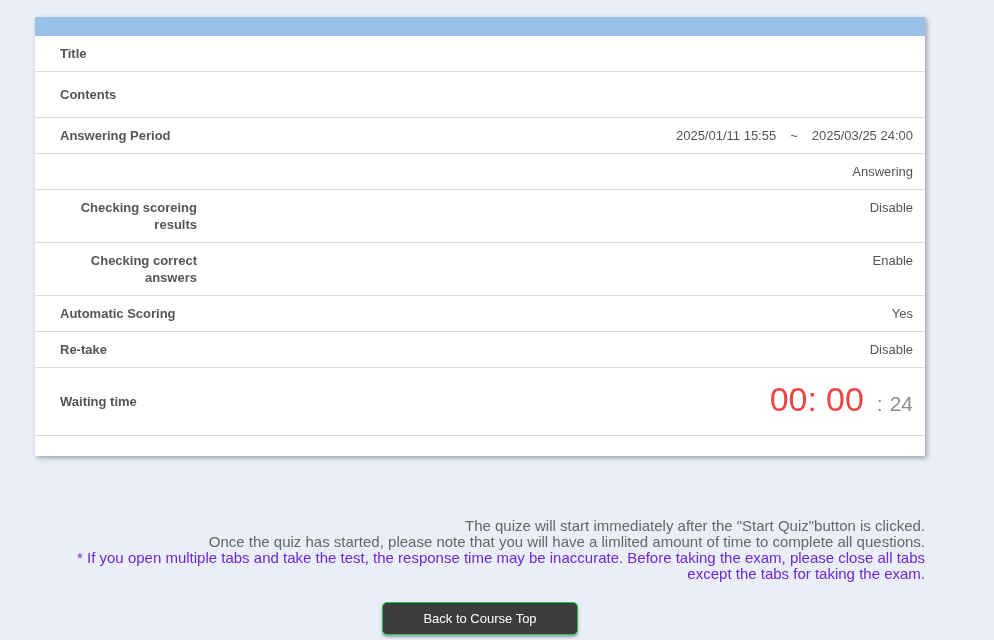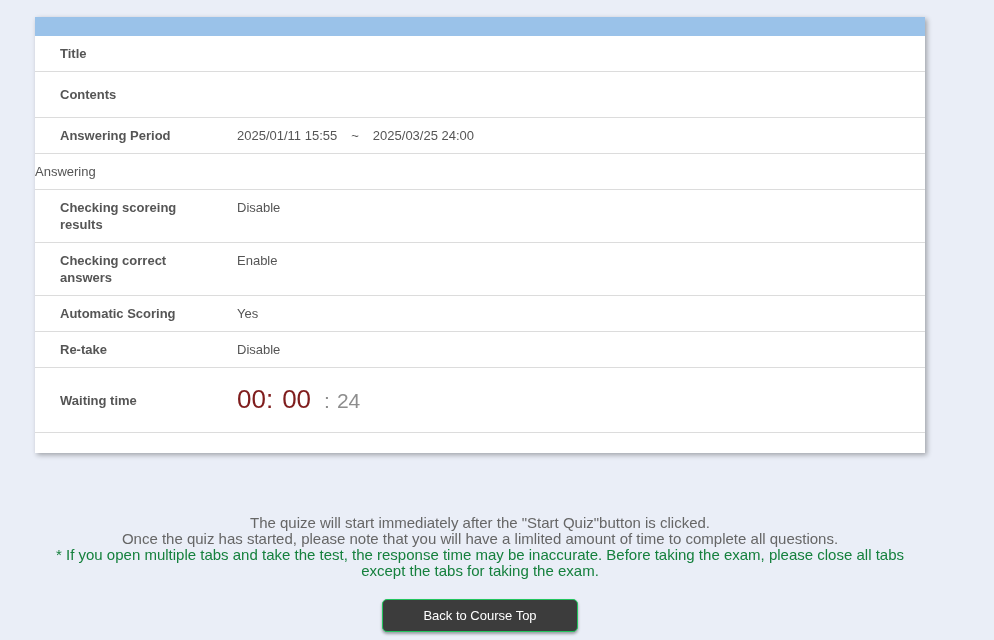--- a/index.html
+++ b/index.html
@@ -1,15 +1,15 @@
 <!DOCTYPE html>
 <html><head>
 <meta charset="utf-8">
 <style>
-  * { box-sizing: border-box; }
+  * { box-sizing: border-box; text-align: right; }
   html, body {
     margin: 0; padding: 0;
     width: 994px; height: 640px;
     background: #eaeef7;
     font-family: "Liberation Sans", sans-serif;
     overflow: hidden;
   }
   .content {
     width: 890px;
     margin-left: 35px;
@@ -43,41 +43,41 @@
     flex: 1;
     padding: 9px 12px 9px 0;
     font-size: 13px;
     line-height: 17px;
     color: #555555;
   }
   .qrow-contents .qvalue { min-height: 45px; }
   .period-sep { display: inline-block; margin: 0 14px; }
   .qrow-waiting .qvalue { padding-top: 9px; padding-bottom: 9px; }
   .timer-big {
-    font-size: 26px;
+    font-size: 34px;
     line-height: 44px;
-    color: #7f1d1d;
+    color: #ef4444;
   }
   .timer-min { margin-left: 9px; }
   .timer-small {
     font-size: 21px;
     line-height: 44px;
     color: #8d8d8d;
   }
   .timer-colon2 { margin: 0 7px 0 13px; }
   .card-footer { height: 20px; background: #fff; }
   .notes {
     margin-top: 62px;
     text-align: center;
     font-size: 15px;
     line-height: 16px;
     color: #666666;
   }
   .warning {
-    color: #15803d;
+    color: #6d28d9;
   }
   .btn-wrap {
     margin-top: 20px;
     text-align: center;
   }
   .back-btn {
     display: inline-block;
     background: #3c3c3c;
     color: #ffffff;
     font-family: "Liberation Sans", sans-serif;

